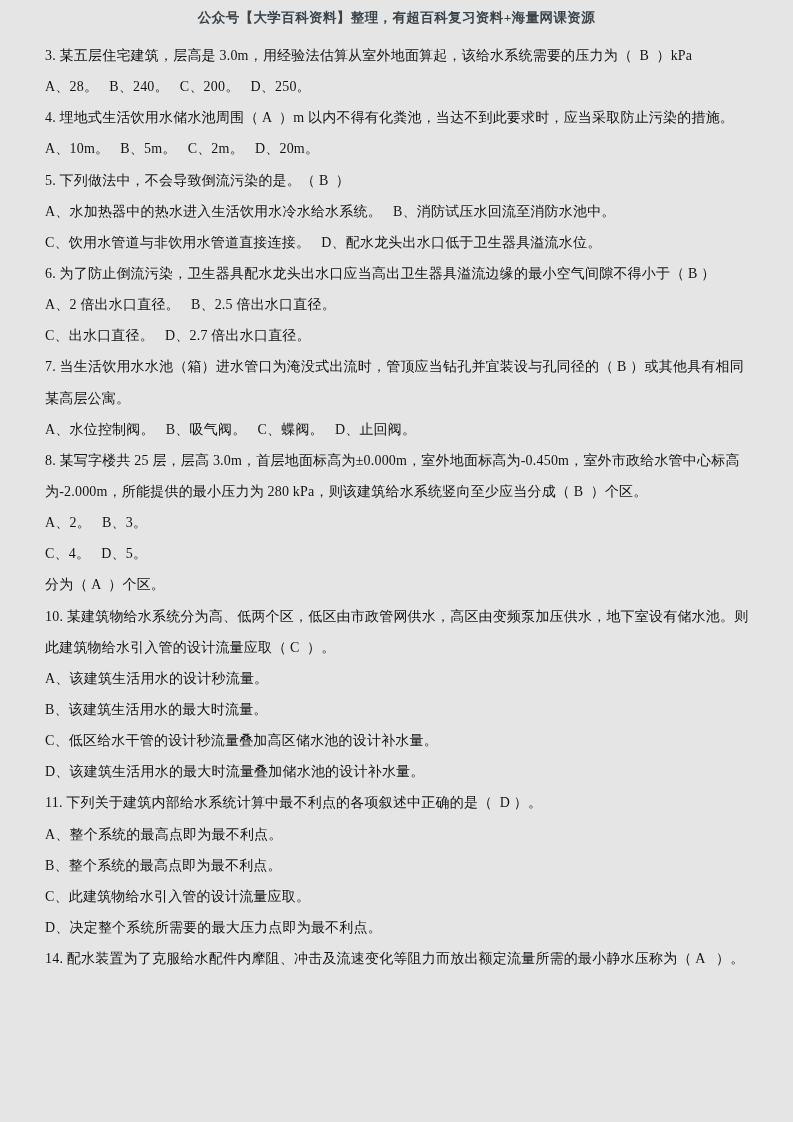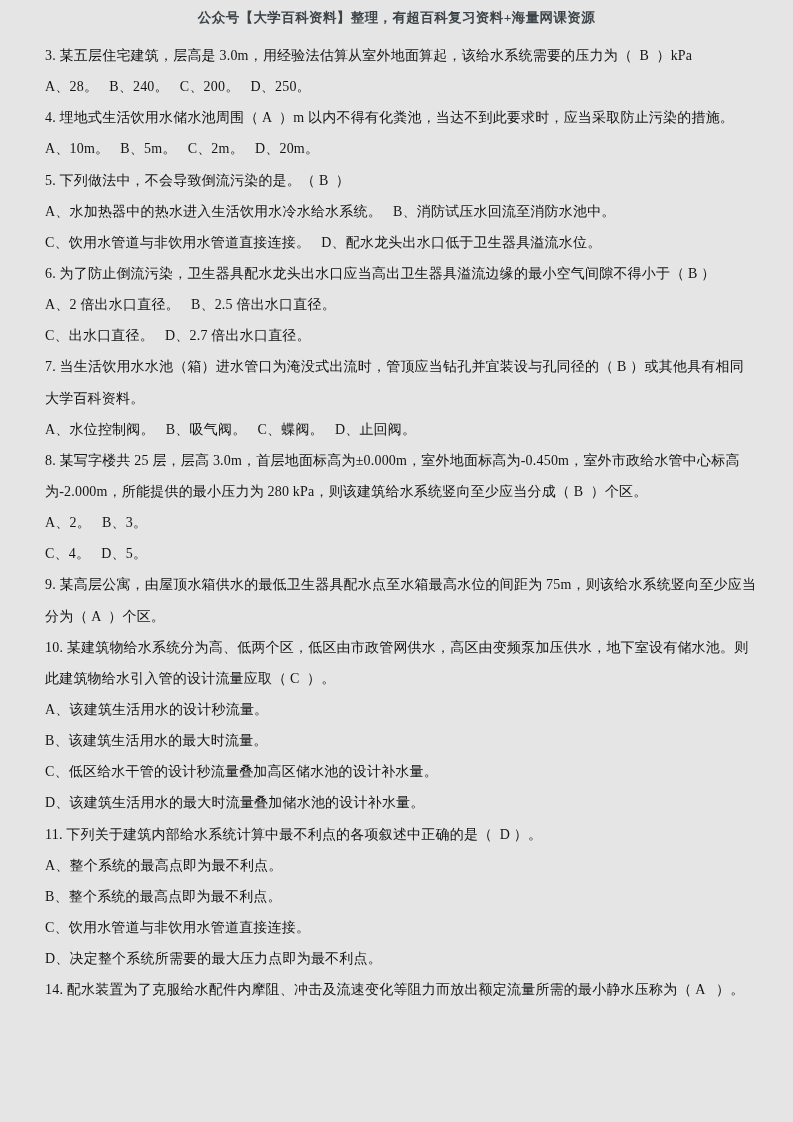--- a/index.html
+++ b/index.html
@@ -49,34 +49,33 @@
     <div class="line">A、28。   B、240。   C、200。   D、250。</div>
     <div class="line">4. 埋地式生活饮用水储水池周围（ A  ）m 以内不得有化粪池，当达不到此要求时，应当采取防止污染的措施。</div>
     <div class="line">A、10m。   B、5m。   C、2m。   D、20m。</div>
     <div class="line">5. 下列做法中，不会导致倒流污染的是。（ B  ）</div>
     <div class="line">A、水加热器中的热水进入生活饮用水冷水给水系统。   B、消防试压水回流至消防水池中。</div>
     <div class="line">C、饮用水管道与非饮用水管道直接连接。   D、配水龙头出水口低于卫生器具溢流水位。</div>
     <div class="line">6. 为了防止倒流污染，卫生器具配水龙头出水口应当高出卫生器具溢流边缘的最小空气间隙不得小于（ B ）</div>
     <div class="line">A、2 倍出水口直径。   B、2.5 倍出水口直径。</div>
     <div class="line">C、出水口直径。   D、2.7 倍出水口直径。</div>
     <div class="line">7. 当生活饮用水水池（箱）进水管口为淹没式出流时，管顶应当钻孔并宜装设与孔同径的（ B ）或其他具有相同</div>
-    <div class="line">大学百科资料。</div>
+    <div class="line">某高层公寓。</div>
     <div class="line">A、水位控制阀。   B、吸气阀。   C、蝶阀。   D、止回阀。</div>
     <div class="line">8. 某写字楼共 25 层，层高 3.0m，首层地面标高为±0.000m，室外地面标高为-0.450m，室外市政给水管中心标高</div>
     <div class="line">为-2.000m，所能提供的最小压力为 280 kPa，则该建筑给水系统竖向至少应当分成（ B  ）个区。</div>
     <div class="line">A、2。   B、3。</div>
     <div class="line">C、4。   D、5。</div>
-    <div class="line">9. 某高层公寓，由屋顶水箱供水的最低卫生器具配水点至水箱最高水位的间距为 75m，则该给水系统竖向至少应当</div>
     <div class="line">分为（ A  ）个区。</div>
     <div class="line">10. 某建筑物给水系统分为高、低两个区，低区由市政管网供水，高区由变频泵加压供水，地下室设有储水池。则</div>
     <div class="line">此建筑物给水引入管的设计流量应取（ C  ）。</div>
     <div class="line">A、该建筑生活用水的设计秒流量。</div>
     <div class="line">B、该建筑生活用水的最大时流量。</div>
     <div class="line">C、低区给水干管的设计秒流量叠加高区储水池的设计补水量。</div>
     <div class="line">D、该建筑生活用水的最大时流量叠加储水池的设计补水量。</div>
     <div class="line">11. 下列关于建筑内部给水系统计算中最不利点的各项叙述中正确的是（  D ）。</div>
     <div class="line">A、整个系统的最高点即为最不利点。</div>
     <div class="line">B、整个系统的最高点即为最不利点。</div>
-    <div class="line">C、饮用水管道与非饮用水管道直接连接。</div>
+    <div class="line">C、此建筑物给水引入管的设计流量应取。</div>
     <div class="line">D、决定整个系统所需要的最大压力点即为最不利点。</div>
     <div class="line">14. 配水装置为了克服给水配件内摩阻、冲击及流速变化等阻力而放出额定流量所需的最小静水压称为（ A   ）。</div>
   </div>
 </div>
 
 </body></html>

